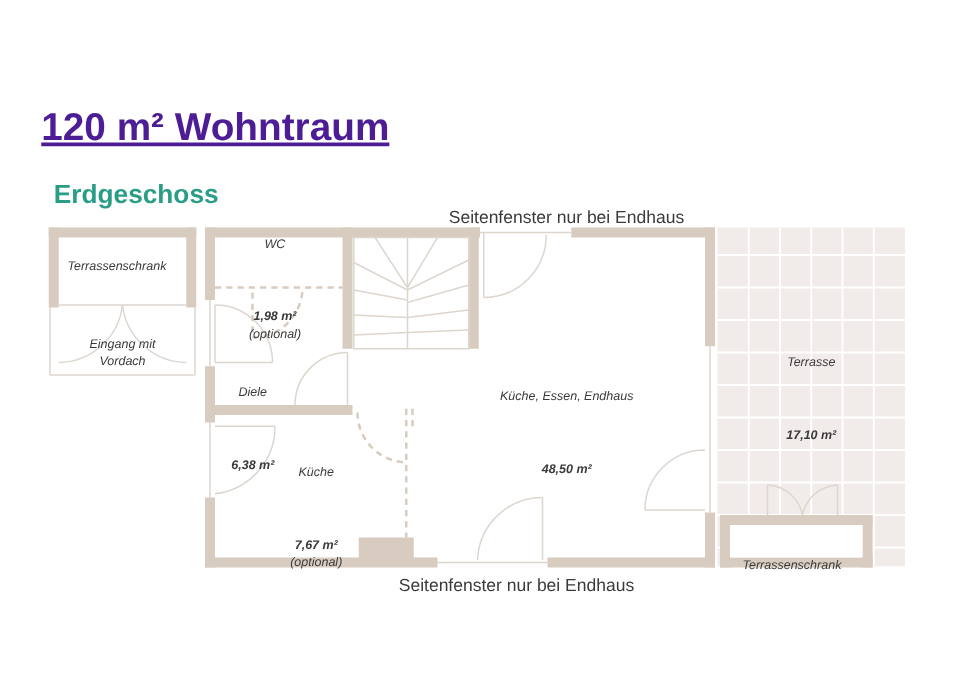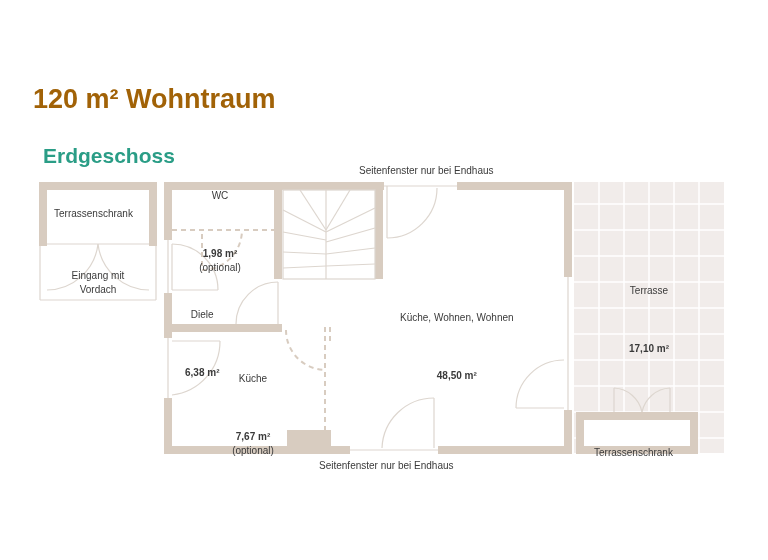--- a/index.html
+++ b/index.html
@@ -1,24 +1,24 @@
 <!DOCTYPE html>
 <html><head>
 <meta charset="utf-8">
 <style>
   html, body { margin:0; padding:0; background:#ffffff; }
   body { width:768px; height:560px; position:relative; overflow:hidden; font-family:"Liberation Sans", sans-serif; }
-  .title { position:absolute; left:33px; top:84px; font-size:27px; font-weight:bold; color:#a16207; margin:0; letter-spacing:0px; }
+  .title { position:absolute; left:33px; top:84px; font-size:31px; font-weight:bold; color:#4c1d95; margin:0; letter-spacing:0px;text-decoration:underline; }
   .subtitle { position:absolute; left:33px; top:134px; font-size:21px; font-weight:bold; color:#2a9d86; margin:10px; }
   svg.plan { position:absolute; left:0; top:0; }
-  .lbl { position:absolute; font-size:10px; color:#3a3a3a; text-align:center; line-height:14px; white-space:nowrap; }
+  .lbl { position:absolute; font-size:10px; color:#3a3a3a; text-align:center; line-height:14px; white-space:nowrap;font-style:italic; }
   .lbl .area { font-weight:bold; display:block;margin-top:44px; }
   .lbl .sub { display:block; }
   .left { text-align:center; }
-  .note { position:absolute; font-size:10px; color:#3a3a3a; white-space:nowrap; }
+  .note { position:absolute; font-size:14px; color:#3a3a3a; white-space:nowrap; }
 </style>
 </head>
 <body>
 
 <h1 class="title">120 m² Wohntraum</h1>
 <h2 class="subtitle">Erdgeschoss</h2>
 
 <svg class="plan" width="768" height="560" viewBox="0 0 768 560" xmlns="http://www.w3.org/2000/svg">
 
   <g>
@@ -164,21 +164,21 @@
   <span class="area">6,38 m²</span>
 </div>
 
 <div class="lbl" style="left:223px; top:372px; width:60px;">
   <span class="sub">Küche</span>
   <span class="area">7,67 m²</span>
   <span class="sub">(optional)</span>
 </div>
 
 <div class="lbl left" style="left:400px; top:311px;">
-  <span class="sub">Küche, Wohnen, Wohnen</span>
+  <span class="sub">Küche, Essen, Endhaus</span>
   <span class="area">48,50 m²</span>
 </div>
 
 <div class="lbl left" style="left:629px; top:284px;">
   <span class="sub">Terrasse</span>
   <span class="area">17,10 m²</span>
 </div>
 
 <div class="lbl" style="left:594px; top:446px;">
   <span>Terrassenschrank</span>

